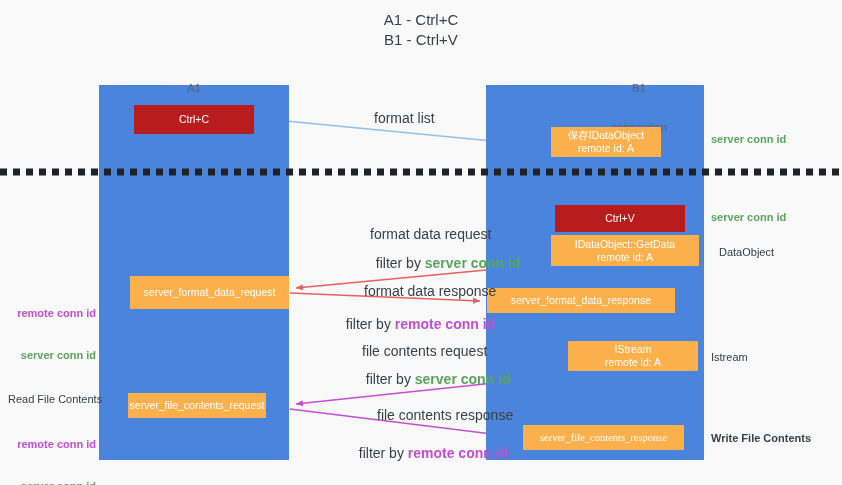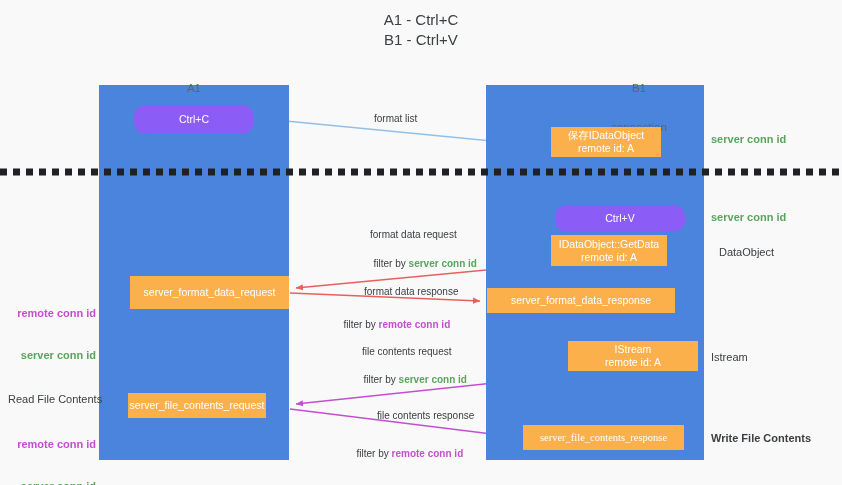--- a/index.html
+++ b/index.html
@@ -65,27 +65,27 @@
     font-size: 10.5px;
     line-height: 13px;
     text-align: center;
     display: flex;
     flex-direction: column;
     align-items: center;
     justify-content: center;
     box-sizing: border-box;
     white-space: pre;
   }
-  .node.green  { background: #8b5cf6; border-radius: 12px; }
+  .node.green  { background: #b91c1c; }
   .node.orange { background: #fbb04c; }
 
   #node-ctrl-c   { left: 134px; top: 105px; width: 120px; height: 29px; }
   #node-save-ido { left: 551px; top: 127px; width: 110px; height: 30px; }
   #node-ctrl-v   { left: 555px; top: 181px; width: 130px; height: 27px; margin-top: 24px; }
-  #node-getdata  { left: 551px; top: 235px; width: 116px; height: 31px; }
+  #node-getdata  { left: 551px; top: 235px; width: 148px; height: 31px; }
   #node-sfdreq   { left: 130px; top: 276px; width: 159px; height: 33px; }
   #node-sfdresp  { left: 487px; top: 288px; width: 188px; height: 25px; }
   #node-istream  { left: 568px; top: 341px; width: 130px; height: 30px; }
   #node-sfcreq   { left: 128px; top: 393px; width: 138px; height: 25px; }
   #node-sfcresp  { left: 523px; top: 425px; width: 161px; height: 25px; font-family: Liberation Serif, serif; }
 
   
   .side-note {
     font-size: 11px;
     line-height: 14px;
@@ -100,21 +100,21 @@
   #note-dataobj  { left: 711px; top: 245px; padding-left: 8px; }
   #note-istream  { left: 711px; top: 350px; }
   #note-writefc  { left: 711px; top: 431px; font-weight: bold; }
 
   #note-left-ids  { left: 8px; top: 278px; text-align: right; width: 88px; }
   #note-readfc    { left: 8px; top: 392px; width: 92px; }
   #note-left-ids2 { left: 8px; top: 409px; text-align: right; width: 88px; }
 
   
   .flow-label {
-    font-size: 10px;
+    font-size: 14px;
     line-height: 13px;
     color: #3c4043;
     white-space: pre;
   }
   .flow-label b { font-weight: bold; }
 
   #lbl-format-list { left: 374px; top: 112px; }
 
   #lbl-fdreq   { left: 370px; top: 228px; }
   #lbl-fdreq-f { left: 368px; top: 244px; }

